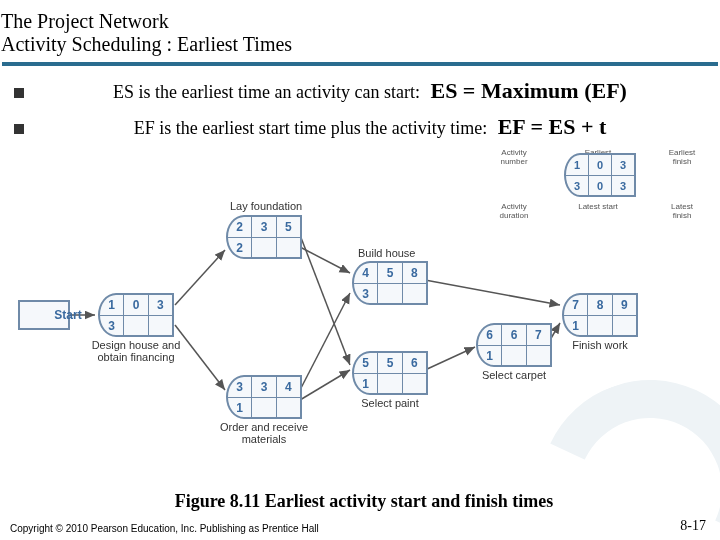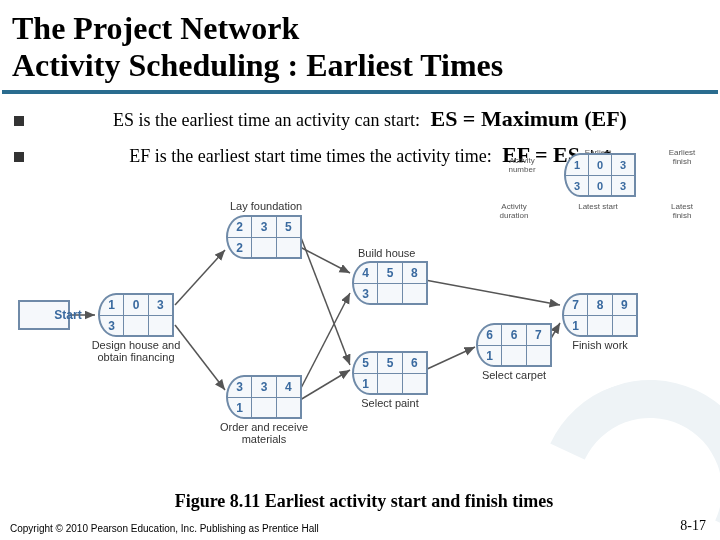--- a/index.html
+++ b/index.html
@@ -4,23 +4,23 @@
 <style>
   * { box-sizing: border-box; margin: 0; padding: 0; }
   body {
     width: 720px; height: 540px;
     font-family: "Times New Roman", serif;
     background: #fff;
     position: relative;
     overflow: hidden;
   }
   .title {
-    font-size: 32px;
-    font-weight: bold;
-    padding: 10px 12px 6px 12px;
+    font-size: 20px;
+    font-weight: normal;
+    padding: 10px 12px 6px 1px;
     line-height: 1.15;
   }
   .underline { height: 4px; background: #2a6c8f; margin: 0 2px; }
   .bullets { padding: 12px 14px 4px 14px; font-size: 18px; text-align: center; }
   .bullet-row { display: flex; align-items: baseline; margin-bottom: 10px; }
   .sq { width: 10px; height: 10px; background: #333; margin-right: 10px; flex-shrink: 0; margin-top: 6px; }
   .btext { flex: 1; }
   .formula { font-size: 22px; font-weight: bold; margin-left: 6px; }
   .caption {
     position: absolute; bottom: 28px; left: 8px; right: 0;
@@ -108,30 +108,30 @@
   <div class="bullet-row">
     <div class="sq"></div>
     <div class="btext">
       <span>ES is the earliest time an activity can start:</span>
       <span class="formula">ES = Maximum (EF)</span>
     </div>
   </div>
   <div class="bullet-row">
     <div class="sq"></div>
     <div class="btext">
-      <span>EF is the earliest start time times the activity time:</span>
+      <span>EF is the earliest start time plus the activity time:</span>
       <span class="formula">EF = ES + t</span>
     </div>
   </div>
 </div>
 
 <div class="diagram">
 
   <div class="legend">
-    <div class="lab" style="left:12px; top:4px;margin-top:8px;">Activity number</div>
+    <div class="lab" style="left:4px; top:4px;">Activity number</div>
     <div class="lab" style="left:88px; top:4px;">Earliest start</div>
     <div class="lab" style="left:172px;top:4px;">Earliest finish</div>
     <div class="lnode">
       <div class="lrow" style="top:0;">
         <div class="lcell">1</div>
         <div class="lcell" style="border-left:1px solid #6f8aa8">0</div>
         <div class="lcell" style="border-left:1px solid #6f8aa8">3</div>
       </div>
       <div class="lrow" style="top:50%; border-top:1px solid #6f8aa8">
         <div class="lcell">3</div>

